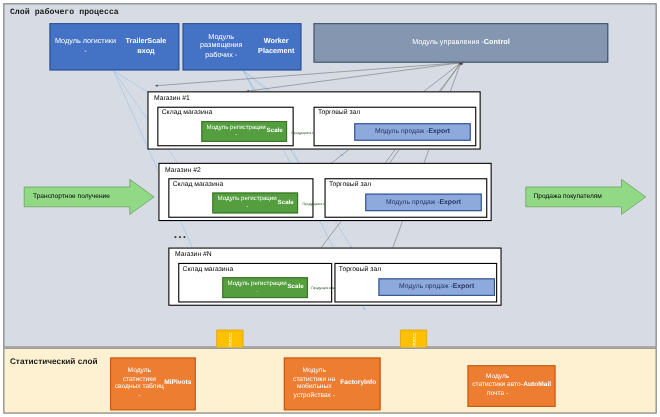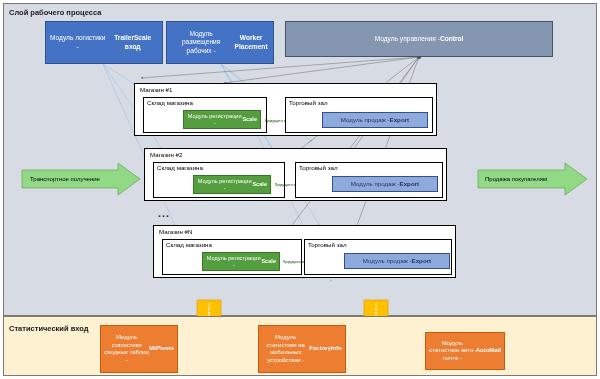--- a/index.html
+++ b/index.html
@@ -37,21 +37,21 @@
   .arrow-label-vert{position:absolute;font-size:4px;color:#fff;white-space:nowrap;
        transform:rotate(90deg);transform-origin:left top;}
   b{font-weight:bold;}
 </style>
 </head>
 <body>
 
 <div id="root">
 
   <div class="frame" id="workflow-layer"></div>
-  <div class="layer-title" style="left:9px;top:8px;">Слой рабочего процесса</div>
+  <div class="layer-title" style="left:9px;top:8px;font-family:Liberation Mono, monospace;">Слой рабочего процесса</div>
 
   <svg class="overlay">
     <defs>
       <marker id="ah-lt" markerWidth="5" markerHeight="5" refX="4" refY="2" orient="auto">
         <path d="M0,0 L4,2 L0,4 z" fill="#9DC3E6"></path>
       </marker>
       <marker id="ah-dk" markerWidth="5" markerHeight="5" refX="4" refY="2" orient="auto">
         <path d="M0,0 L4,2 L0,4 z" fill="#595959"></path>
       </marker>
     </defs>
@@ -135,21 +135,21 @@
   <div class="room-label" style="left:308px;top:241px;">Торговый зал</div>
   <div class="box export-box" style="left:344px;top:253px;width:106px;height:16px;">Модуль продаж - <b>Export</b></div>
 
   <div class="arrow-label" style="left:30px;top:176px;">Транспортное получение</div>
   <div class="arrow-label" style="left:485px;top:176px;">Продажа покупателям</div>
 
   <div class="arrow-label-vert" style="left:212px;top:303px;">Статистика</div>
   <div class="arrow-label-vert" style="left:379px;top:303px;">Статистика</div>
 
   <div class="frame" id="stats-layer"></div>
-  <div class="layer-title" style="left:9px;top:324px;">Статистический вход</div>
+  <div class="layer-title" style="left:9px;top:324px;">Статистический слой</div>
 
   <div class="box orange-box" style="left:100px;top:325px;width:78px;height:48px;">Модуль статистики сводных таблиц - <b>MiPivots</b></div>
 
   <div class="box orange-box" style="left:258px;top:325px;width:88px;height:48px;">Модуль статистики на мобильных устройствах - <b>FactoryInfo</b></div>
 
   <div class="box orange-box" style="left:425px;top:332px;width:80px;height:38px;">Модуль статистики авто-почта - <b>AutoMail</b></div>
 
 </div>
 
 </body></html>

